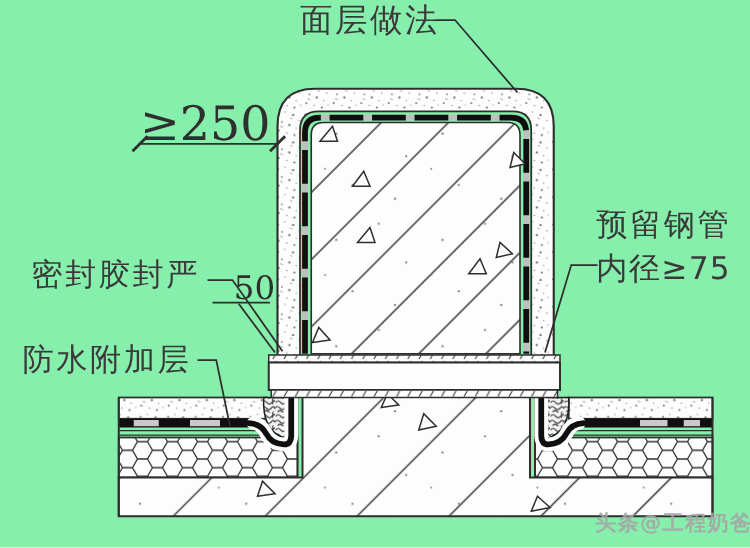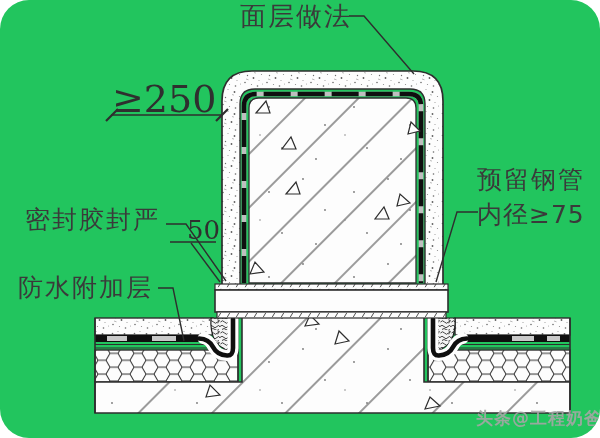--- a/index.html
+++ b/index.html
@@ -1,17 +1,17 @@
 <!DOCTYPE html>
 <html><head>
 <meta charset="utf-8">
 <style>
   html,body{margin:0;padding:0;background:#ffffff;}
-  .canvas{position:relative;width:600px;height:438px;background:#22c55e;overflow:hidden;
-          font-family:"DejaVu Sans",sans-serif;border-radius:29px;}
+  .canvas{position:relative;width:600px;height:438px;background:#86efac;overflow:hidden;
+          font-family:"DejaVu Sans",sans-serif;}
   svg{display:block;}
   .cjk{font-family:"DejaVu Sans",sans-serif;fill:#3a3a3a;}
   .dim{font-family:"DejaVu Serif",serif;fill:#2f2f2f;}
   .wm {font-family:"DejaVu Sans",sans-serif;font-weight:bold;fill:#a6a6a6;opacity:.9;}
 </style>
 </head>
 <body>
 
 <div class="canvas">
 <svg width="600" height="438" viewBox="0 0 600 438" xmlns="http://www.w3.org/2000/svg">

